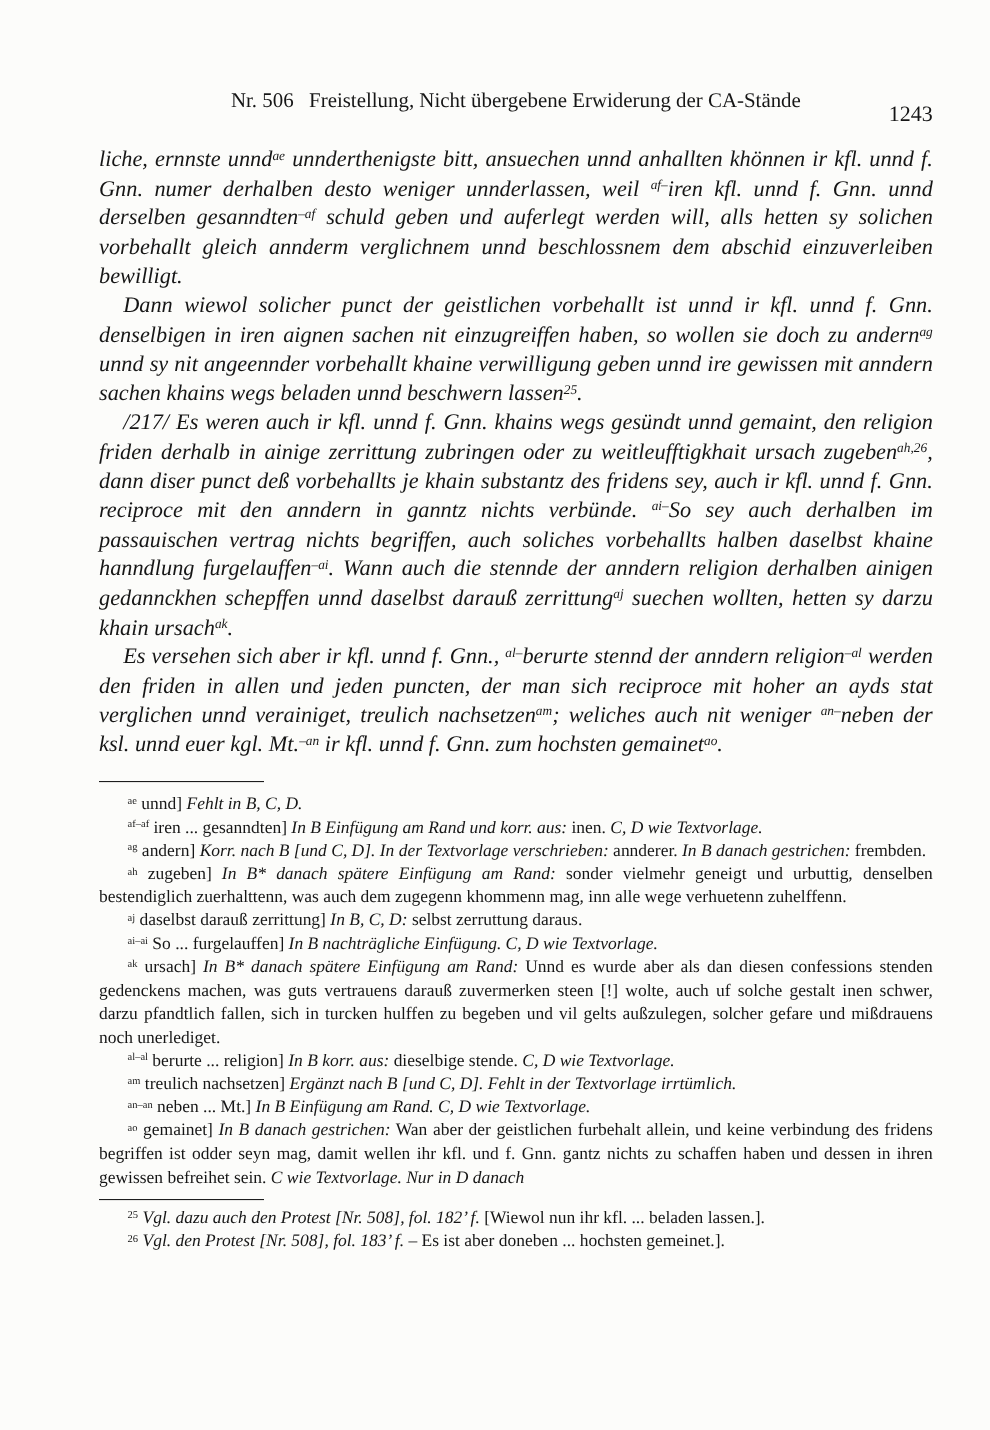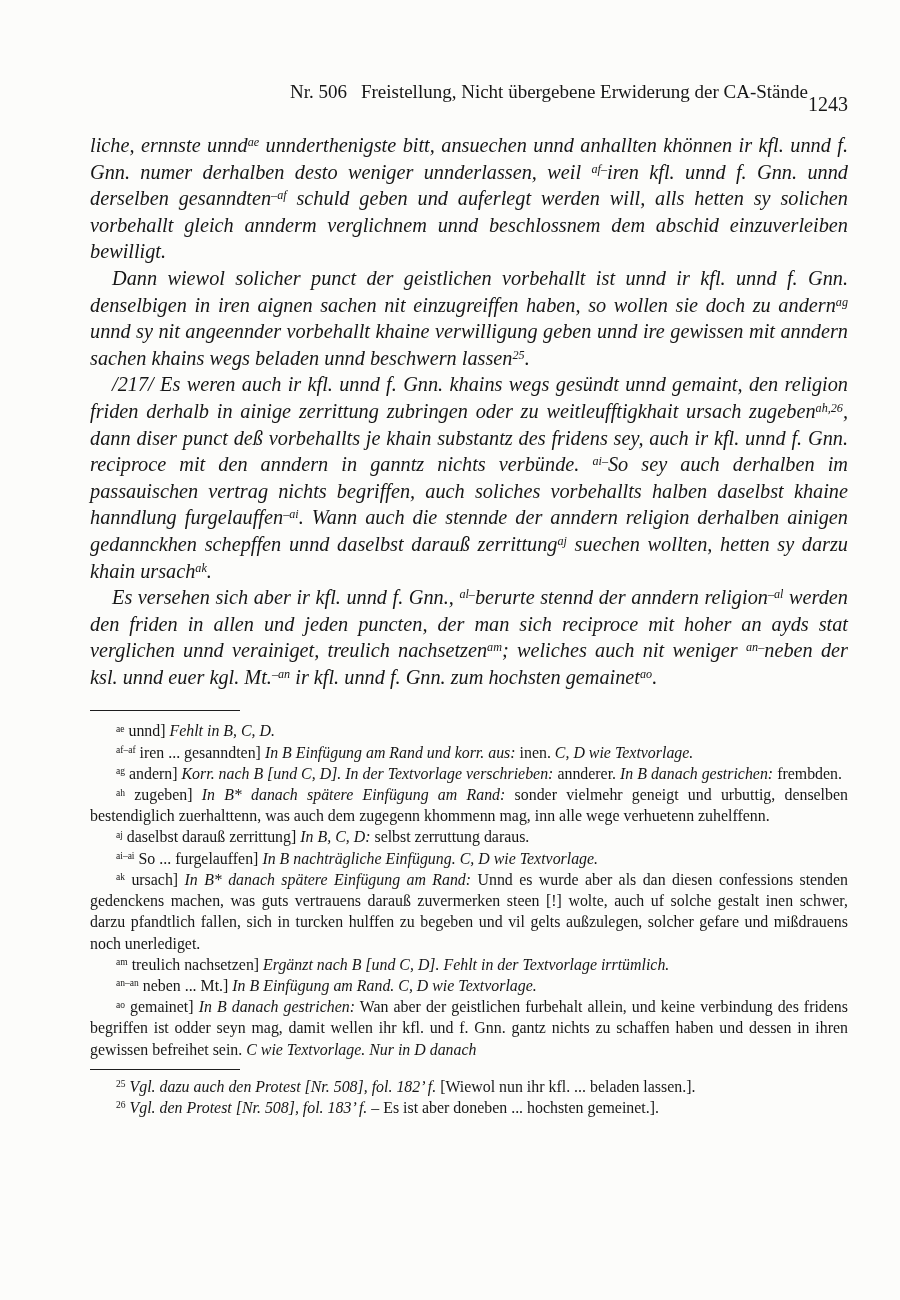--- a/index.html
+++ b/index.html
@@ -12,21 +12,21 @@
   }
   .page { padding: 80px 52px 0 90px; }
 
   
   .running-head {
     position: relative;
     font-size: 19px;
     line-height: 24px;
     margin-bottom: 28px;
   }
-  .head-center { text-align: right; padding: 0 40px; font-family: Liberation Serif, serif; }
+  .head-center { text-align: center; padding: 0 40px; font-family: Liberation Serif, serif; }
   .head-gap { display: inline-block; width: 14px; }
   .page-num { position: absolute; right: 0; top: 12px; font-size: 20px; }
 
   
   .body-text { font-size: 20.3px; line-height: 26.6px; text-align: justify; }
   p { margin: 0; }
   .body-p { text-indent: 22px; font-style: italic; }
   .body-p.noindent { text-indent: 0; }
 
   sup {
@@ -77,20 +77,21 @@
   <hr class="rule">
 
   <div class="apparatus">
     <p class="app-p"><sup>ae</sup><span> unnd] </span><em>Fehlt in B, C, D.</em></p>
     <p class="app-p"><sup>af–af</sup><span> iren ... gesanndten] </span><em>In B Einfügung am Rand und korr. aus:</em><span> inen. </span><em>C, D wie Textvorlage.</em></p>
     <p class="app-p"><sup>ag</sup><span> andern] </span><em>Korr. nach B [und C, D]. In der Textvorlage verschrieben:</em><span> annderer. </span><em>In B danach gestrichen:</em><span> frembden.</span></p>
     <p class="app-p"><sup>ah</sup><span> zugeben] </span><em>In B* danach spätere Einfügung am Rand:</em><span> sonder vielmehr geneigt und urbuttig, denselben bestendiglich zuerhalttenn, was auch dem zugegenn khommenn mag, inn alle wege verhuetenn zuhelffenn.</span></p>
     <p class="app-p"><sup>aj</sup><span> daselbst darauß zerrittung] </span><em>In B, C, D:</em><span> selbst zerruttung daraus.</span></p>
     <p class="app-p"><sup>ai–ai</sup><span> So ... furgelauffen] </span><em>In B nachträgliche Einfügung. C, D wie Textvorlage.</em></p>
     <p class="app-p"><sup>ak</sup><span> ursach] </span><em>In B* danach spätere Einfügung am Rand:</em><span> Unnd es wurde aber als dan diesen confessions stenden gedenckens machen, was guts vertrauens darauß zuvermerken steen [!] wolte, auch uf solche gestalt inen schwer, darzu pfandtlich fallen, sich in turcken hulffen zu begeben und vil gelts außzulegen, solcher gefare und mißdrauens noch unerlediget.</span></p>
+    <p class="app-p"><sup>al–al</sup><span> berurte ... religion] </span><em>In B korr. aus:</em><span> dieselbige stende. </span><em>C, D wie Textvorlage.</em></p>
     <p class="app-p"><sup>am</sup><span> treulich nachsetzen] </span><em>Ergänzt nach B [und C, D]. Fehlt in der Textvorlage irrtümlich.</em></p>
     <p class="app-p"><sup>an–an</sup><span> neben ... Mt.] </span><em>In B Einfügung am Rand. C, D wie Textvorlage.</em></p>
     <p class="app-p"><sup>ao</sup><span> gemainet] </span><em>In B danach gestrichen:</em><span> Wan aber der geistlichen furbehalt allein, und keine verbindung des fridens begriffen ist odder seyn mag, damit wellen ihr kfl. und f. Gnn. gantz nichts zu schaffen haben und dessen in ihren gewissen befreihet sein. </span><em>C wie Textvorlage. Nur in D danach</em></p>
   </div>
 
   <hr class="rule rule-fn">
 
   <div class="footnotes">
     <p class="fn-p"><sup>25</sup><span> </span><em>Vgl. dazu auch den Protest [Nr. 508], fol. 182’ f.</em><span> [Wiewol nun ihr kfl. ... beladen lassen.].</span></p>
     <p class="fn-p"><sup>26</sup><span> </span><em>Vgl. den Protest [Nr. 508], fol. 183’ f.</em><span> – Es ist aber doneben ... hochsten gemeinet.].</span></p>

